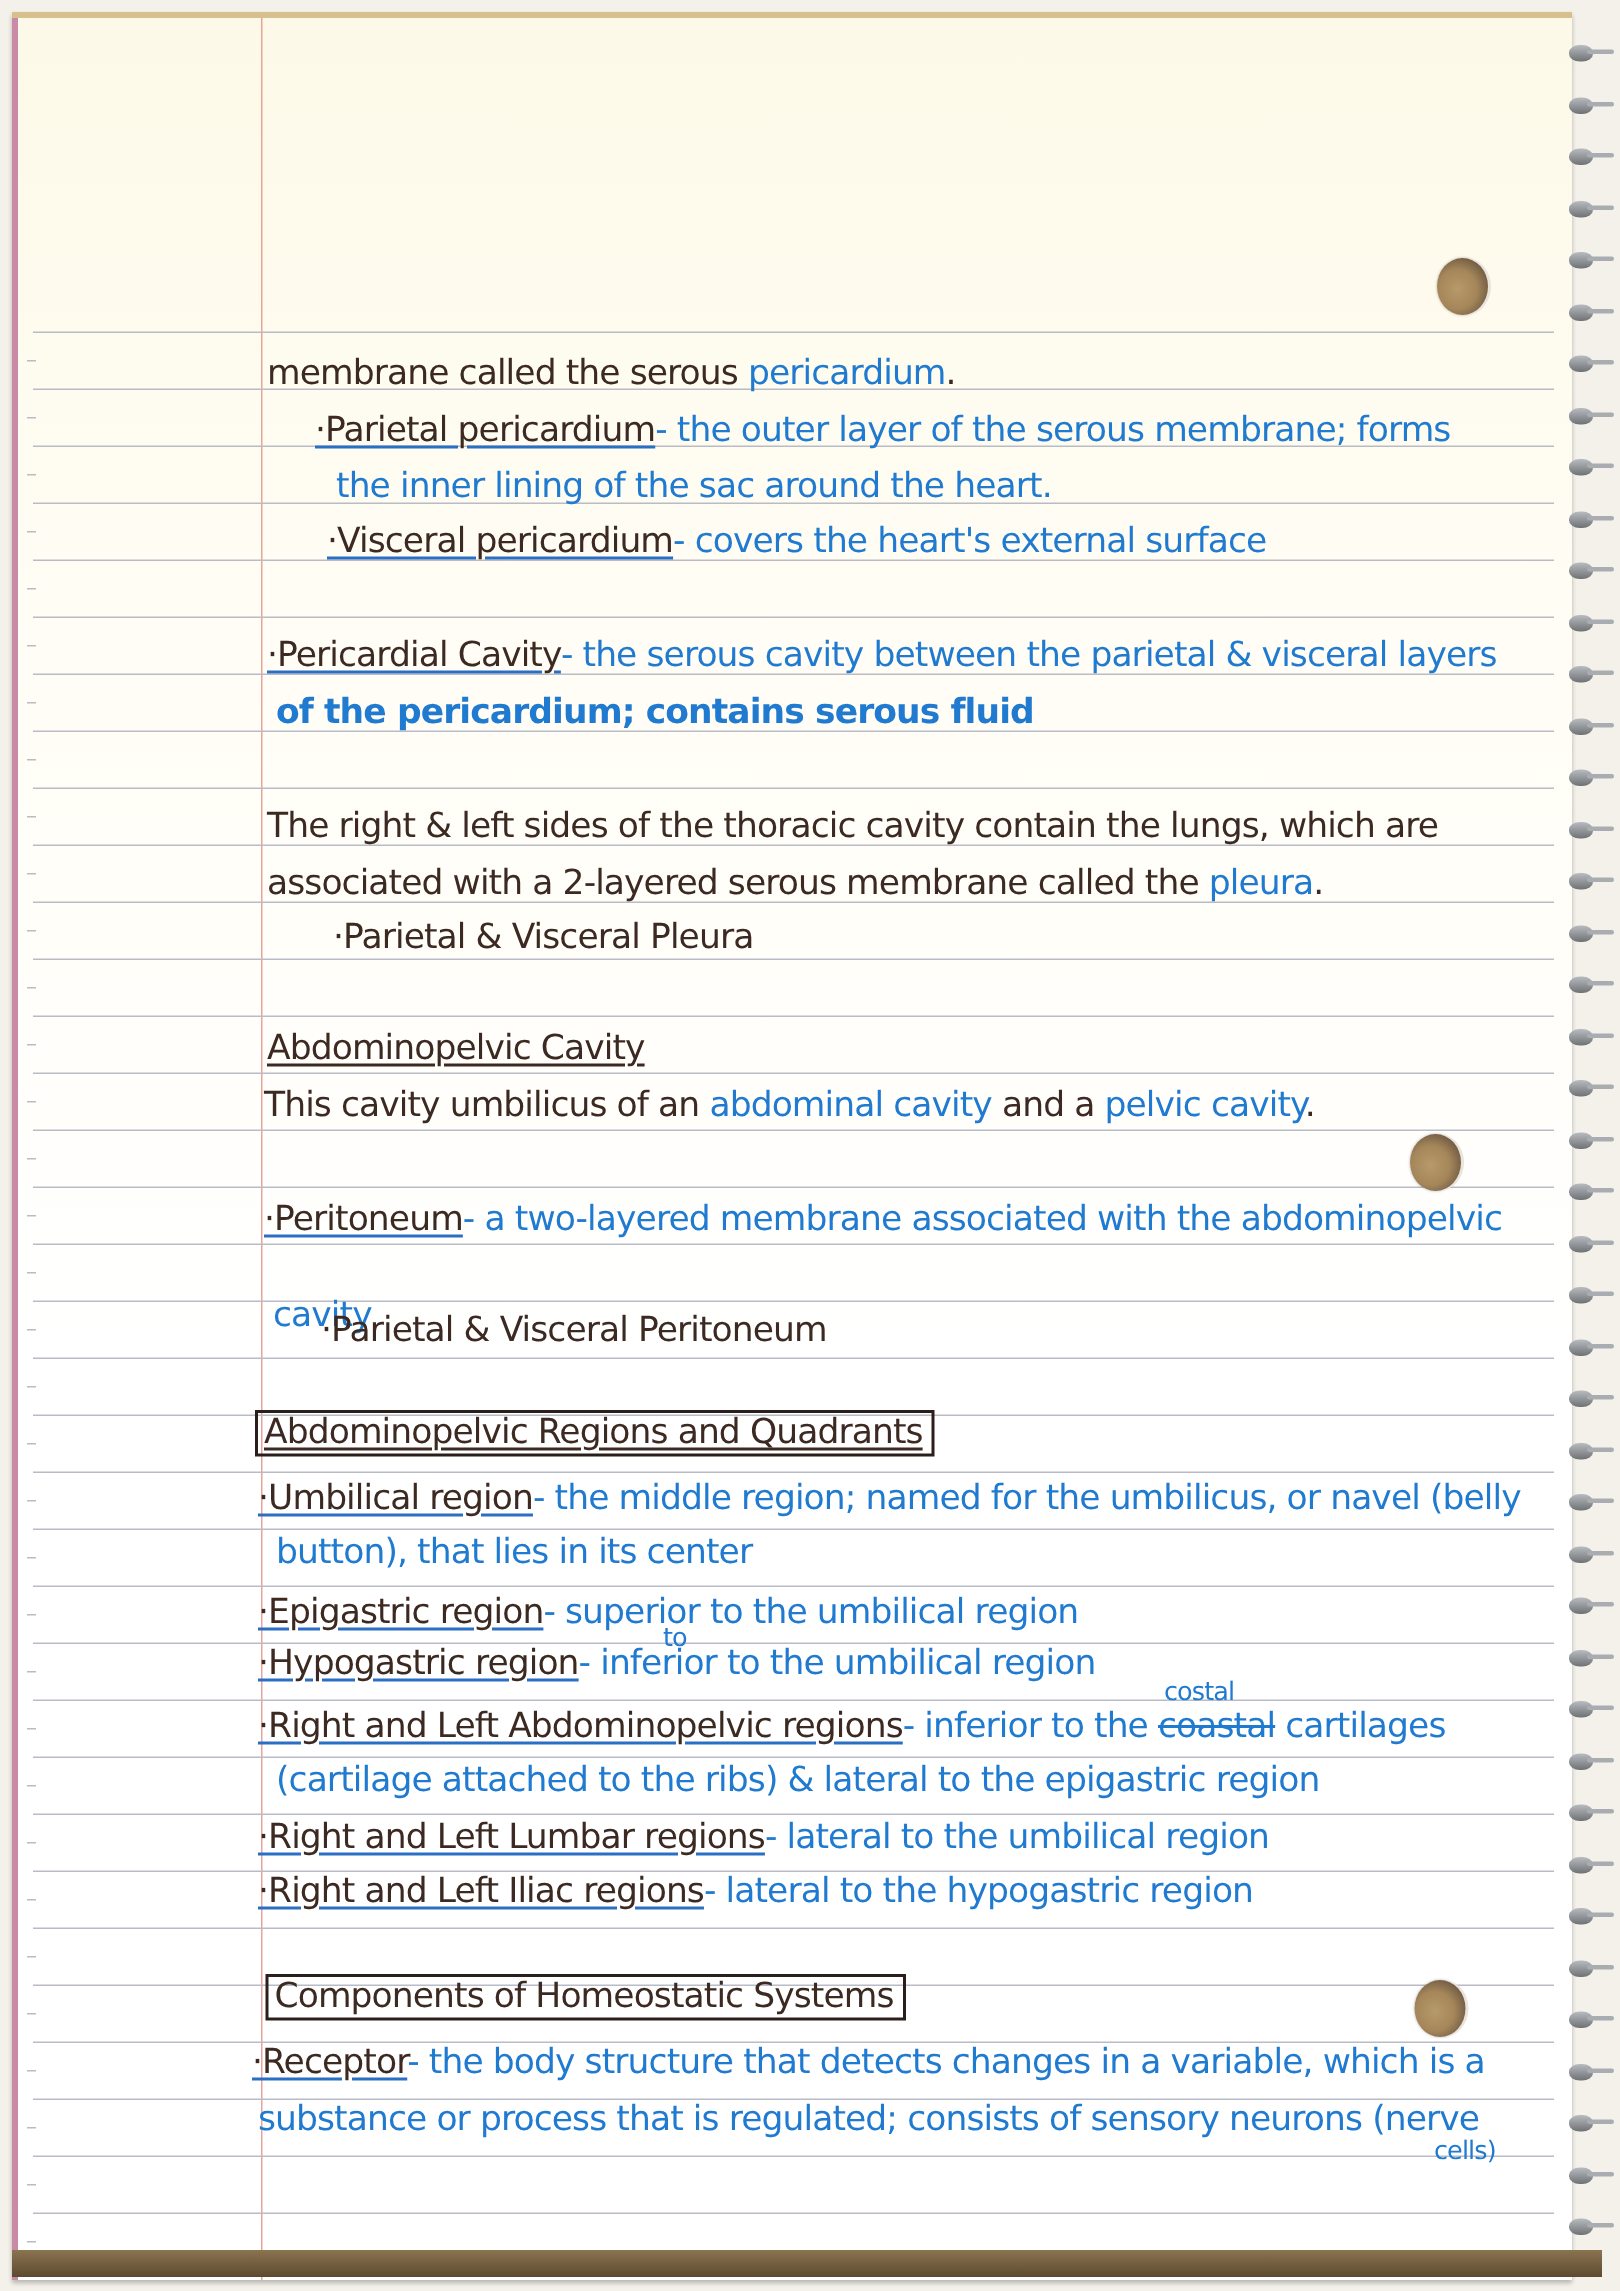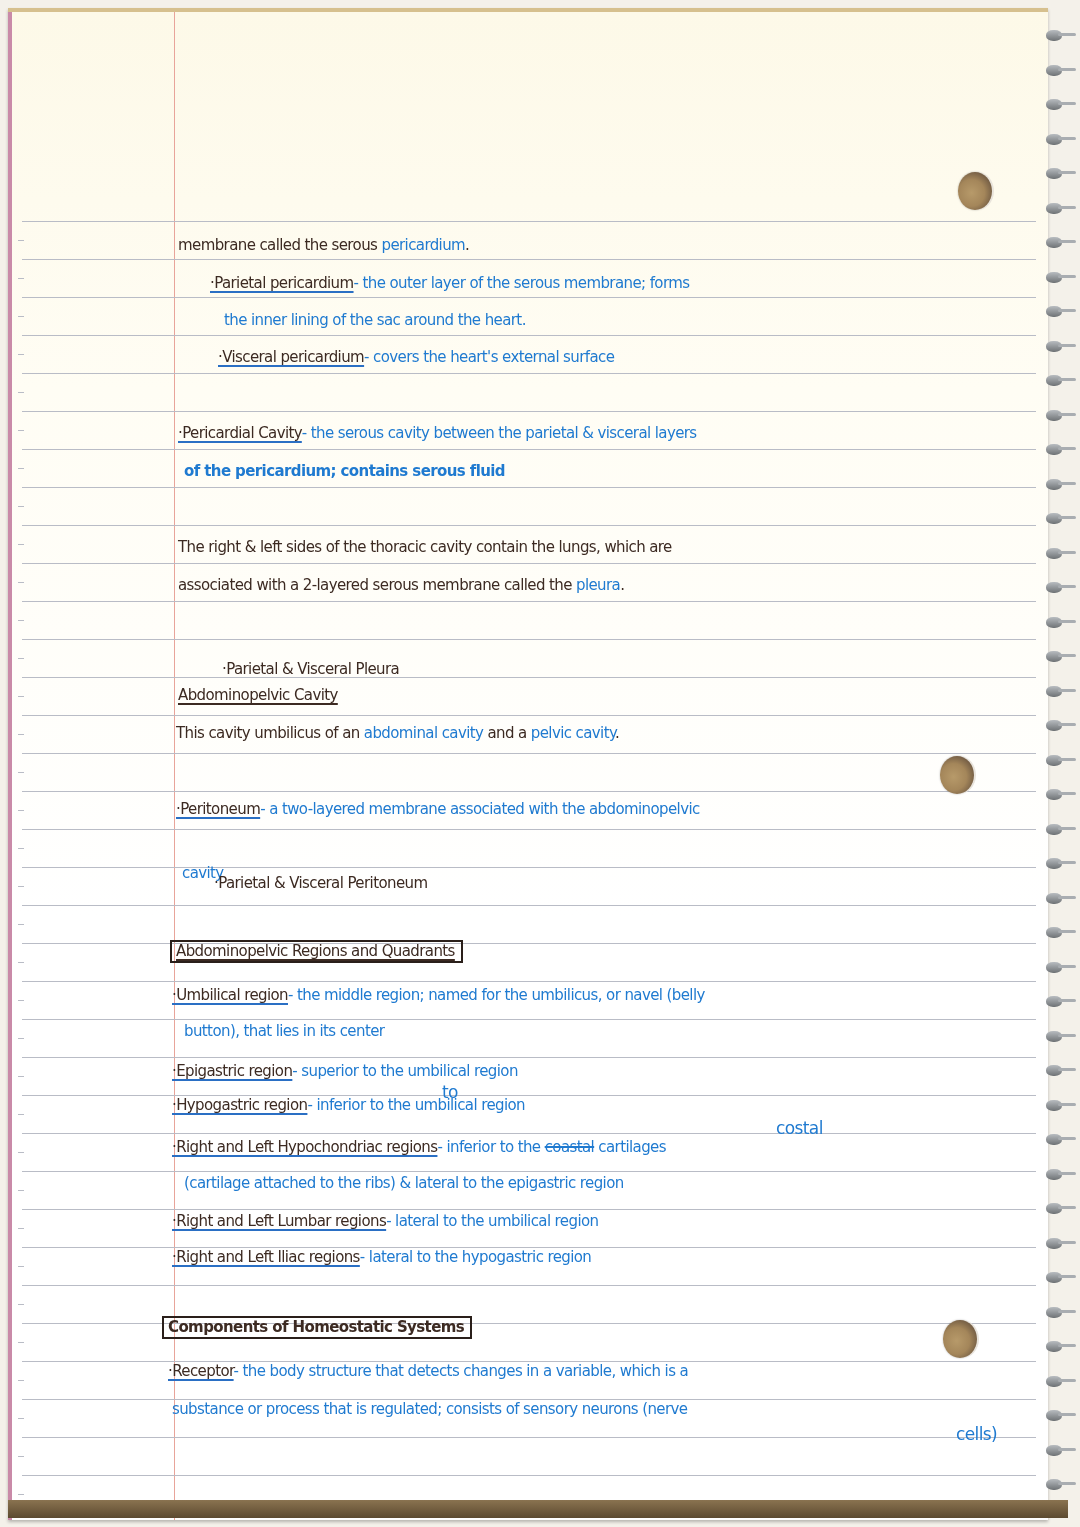--- a/index.html
+++ b/index.html
@@ -45,21 +45,21 @@
     position:absolute; left:0; top:2px; width:16px; height:11px; border-radius:45%;
     background:linear-gradient(180deg,#b8bcc0,#6e7275);
   }
   .spiral .wire {
     position:absolute; left:12px; top:5px; width:18px; height:3px;
     background:#a9adb1; border-radius:2px;
   }
   .line {
     position:absolute; white-space:nowrap;
     font-family:"DejaVu Sans", sans-serif;
-    font-size:15px; letter-spacing:-0.6px;
+    font-size:23px; letter-spacing:-0.6px;
     transform-origin:left bottom;
   }
   .brown { color:#3c2a22; }
   .blue { color:#1f7ad0; }
   .ul-blue { text-decoration: underline; text-decoration-color:#2a6fc4; text-decoration-thickness:2px; text-underline-offset:3px; }
   .ul-brown { text-decoration: underline; text-decoration-color:#3c2a22; text-decoration-thickness:1.5px; text-underline-offset:3px; }
   .boxed {
     display:inline-block; border:2px solid #2a1f1a; padding:0 6px 1px 4px;
   }
   .strike { text-decoration: line-through; text-decoration-color:#1f7ad0; text-decoration-thickness:2px; }
@@ -335,21 +335,21 @@
 
 <div class="line" style="left:178px;top:424px;">
   <span class="brown ul-blue">·Pericardial Cavity</span><span class="blue">- the serous cavity between the parietal &amp; visceral layers</span>
 </div>
 <div class="line blue" style="left:184px;top:462px;font-weight:bold;">of the pericardium; contains serous fluid</div>
 
 <div class="line brown" style="left:178px;top:538px;">The right &amp; left sides of the thoracic cavity contain the lungs, which are</div>
 <div class="line brown" style="left:178px;top:576px;">
   <span>associated with a 2-layered serous membrane called the </span><span class="blue">pleura</span><span>.</span>
 </div>
-<div class="line brown" style="left:222px;top:612px;margin-top:48px;">·Parietal &amp; Visceral Pleura</div>
+<div class="line brown" style="left:222px;top:612px;">·Parietal &amp; Visceral Pleura</div>
 
 <div class="line brown ul-brown" style="left:178px;top:686px;">Abdominopelvic Cavity</div>
 <div class="line brown" style="left:176px;top:724px;">
   <span>This cavity umbilicus of an </span><span class="blue">abdominal cavity</span><span> and a </span><span class="blue">pelvic cavity</span><span>.</span>
 </div>
 <div class="line" style="left:176px;top:800px;">
   <span class="brown ul-blue">·Peritoneum</span><span class="blue">- a two-layered membrane associated with the abdominopelvic</span>
 </div>
 <div class="line blue" style="left:182px;top:864px;">cavity</div>
 <div class="line brown" style="left:214px;top:874px;">·Parietal &amp; Visceral Peritoneum</div>
@@ -363,30 +363,30 @@
 <div class="line blue" style="left:184px;top:1022px;">button), that lies in its center</div>
 <div class="line" style="left:172px;top:1062px;">
   <span class="brown ul-blue">·Epigastric region</span><span class="blue">- superior to the umbilical region</span>
 </div>
 <div class="line blue small" style="left:442px;top:1082px;">to</div>
 <div class="line" style="left:172px;top:1096px;">
   <span class="brown ul-blue">·Hypogastric region</span><span class="blue">- inferior to the umbilical region</span>
 </div>
 <div class="line blue small" style="left:776px;top:1118px;">costal</div>
 <div class="line" style="left:172px;top:1138px;">
-  <span class="brown ul-blue">·Right and Left Hypochondriac regions</span><span class="blue">- inferior to the </span><span class="blue strike">coastal</span><span class="blue"> cartilages</span>
+  <span class="brown ul-blue">·Right and Left Abdominopelvic regions</span><span class="blue">- inferior to the </span><span class="blue strike">coastal</span><span class="blue"> cartilages</span>
 </div>
 <div class="line blue" style="left:184px;top:1174px;">(cartilage attached to the ribs) &amp; lateral to the epigastric region</div>
 <div class="line" style="left:172px;top:1212px;">
   <span class="brown ul-blue">·Right and Left Lumbar regions</span><span class="blue">- lateral to the umbilical region</span>
 </div>
 <div class="line" style="left:172px;top:1248px;">
   <span class="brown ul-blue">·Right and Left Iliac regions</span><span class="blue">- lateral to the hypogastric region</span>
 </div>
 
-<div class="line brown" style="left:162px;top:1316px;font-weight:bold;">
+<div class="line brown" style="left:177px;top:1316px;">
   <span class="boxed">Components of Homeostatic Systems</span>
 </div>
 <div class="line" style="left:168px;top:1362px;">
   <span class="brown ul-blue">·Receptor</span><span class="blue">- the body structure that detects changes in a variable, which is a</span>
 </div>
 <div class="line blue" style="left:172px;top:1400px;">substance or process that is regulated; consists of sensory neurons (nerve</div>
 <div class="line blue small" style="left:956px;top:1424px;">cells)</div>
 
 </body></html>

